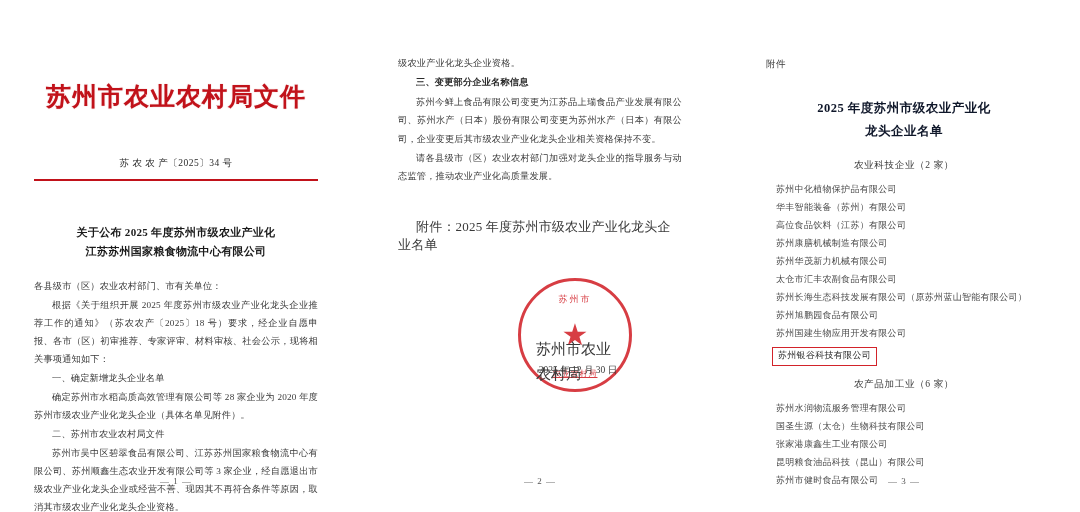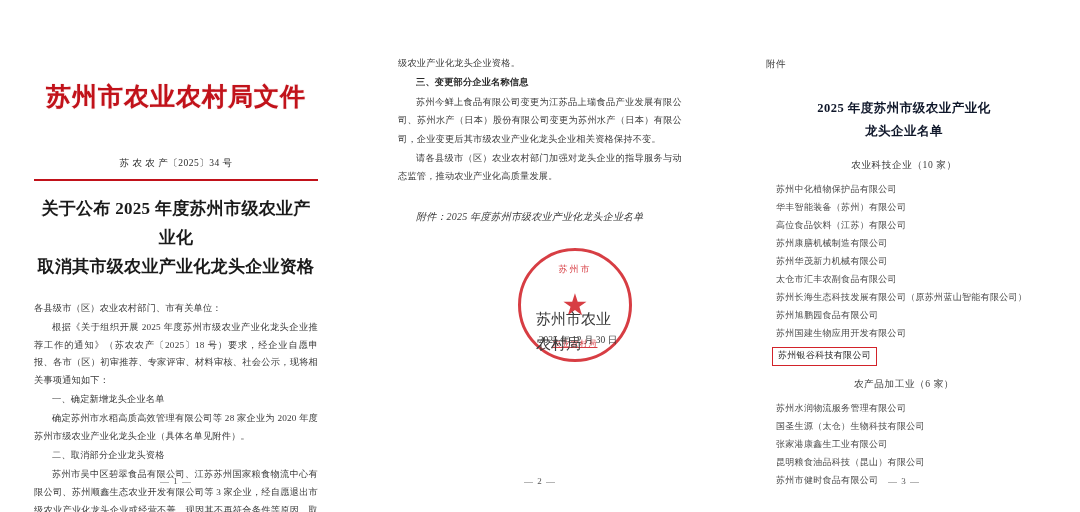--- a/index.html
+++ b/index.html
@@ -54,24 +54,24 @@
     margin-top: 44px;
     letter-spacing: 0.5px;
   }
   .red-rule {
     height: 2px;
     background: #c1121a;
     margin-top: 9px;
   }
   .notice-title {
     text-align: center;
-    font-size: 17px;
+    font-size: 11px;
     font-weight: bold;
     color: #1a1a1a;
-    margin-top: 14px;
+    margin-top: 42px;
     line-height: 1.7;
     letter-spacing: 0.3px;
   }
   .body-text {
     margin-top: 18px;
     font-size: 9.2px;
     line-height: 1.95;
     color: #3a3a3a;
     text-align: justify;
     letter-spacing: 0.2px;
@@ -90,26 +90,25 @@
     font-size: 9.2px;
     line-height: 2.0;
     color: #3a3a3a;
     text-align: justify;
     letter-spacing: 0.2px;
   }
   .p2-text p { margin: 0 0 1px 0; }
   .p2-text p.indent { text-indent: 18px; }
   .p2-text p.center-head { text-indent: 18px; font-weight: bold; color: #2a2a2a; }
   .attach-line {
-    margin-top: 24px;
-    font-size: 10px;
+    margin-top: 32px;
+    font-size: 13px;
     color: #3a3a3a;
     text-indent: 18px;
     letter-spacing: 0.2px;
-    font-style: italic;
   }
   .seal-area {
     position: relative;
     height: 150px;
     margin-top: 14px;
   }
   .seal {
     position: absolute;
     left: 120px;
     top: 10px;
@@ -233,28 +232,28 @@
 <body>
 
 <div class="viewer">
 
   <div class="page page-1">
     <div class="doc-title">苏州市农业农村局文件</div>
     <div class="doc-number">苏 农 农 产〔2025〕34 号</div>
     <div class="red-rule"></div>
     <div class="notice-title">
       <div>关于公布 2025 年度苏州市级农业产业化</div>
-      <div>取消其市级农业产业化龙头企业资格</div>
+      <div>江苏苏州国家粮食物流中心有限公司</div>
     </div>
     <div class="body-text">
       <p>各县级市（区）农业农村部门、市有关单位：</p>
       <p class="indent">根据《关于组织开展 2025 年度苏州市级农业产业化龙头企业推荐工作的通知》（苏农农产〔2025〕18 号）要求，经企业自愿申报、各市（区）初审推荐、专家评审、材料审核、社会公示，现将相关事项通知如下：</p>
       <p class="indent">一、确定新增龙头企业名单</p>
       <p class="indent">确定苏州市水稻高质高效管理有限公司等 28 家企业为 2020 年度苏州市级农业产业化龙头企业（具体名单见附件）。</p>
-      <p class="indent">二、取消部分企业龙头资格</p>
+      <p class="indent">二、苏州市农业农村局文件</p>
       <p class="indent">苏州市吴中区碧翠食品有限公司、江苏苏州国家粮食物流中心有限公司、苏州顺鑫生态农业开发有限公司等 3 家企业，经自愿退出市级农业产业化龙头企业或经营不善、现因其不再符合条件等原因，取消其市级农业产业化龙头企业资格。</p>
     </div>
     <div class="page-num">— 1 —</div>
   </div>
 
   <div class="page-gap"></div>
 
   <div class="page page-2">
     <div class="p2-text">
       <p>级农业产业化龙头企业资格。</p>
@@ -279,21 +278,21 @@
 
   <div class="page-gap"></div>
 
   <div class="page page-3">
     <div class="p3-attach">附件</div>
     <div class="p3-title">
       <div>2025 年度苏州市级农业产业化</div>
       <div>龙头企业名单</div>
     </div>
 
-    <div class="p3-section">农业科技企业（10 家）</div>
+    <div class="p3-section">农业科技企业（2 家）</div>
     <div class="p3-list">
       <div class="item">苏州中化植物保护品有限公司</div>
       <div class="item">华丰智能装备（苏州）有限公司</div>
       <div class="item">高位食品饮料（江苏）有限公司</div>
       <div class="item">苏州康膳机械制造有限公司</div>
       <div class="item">苏州华茂新力机械有限公司</div>
       <div class="item">太仓市汇丰农副食品有限公司</div>
       <div class="item">苏州长海生态科技发展有限公司（原苏州蓝山智能有限公司）</div>
       <div class="item">苏州旭鹏园食品有限公司</div>
       <div class="item">苏州国建生物应用开发有限公司</div>

